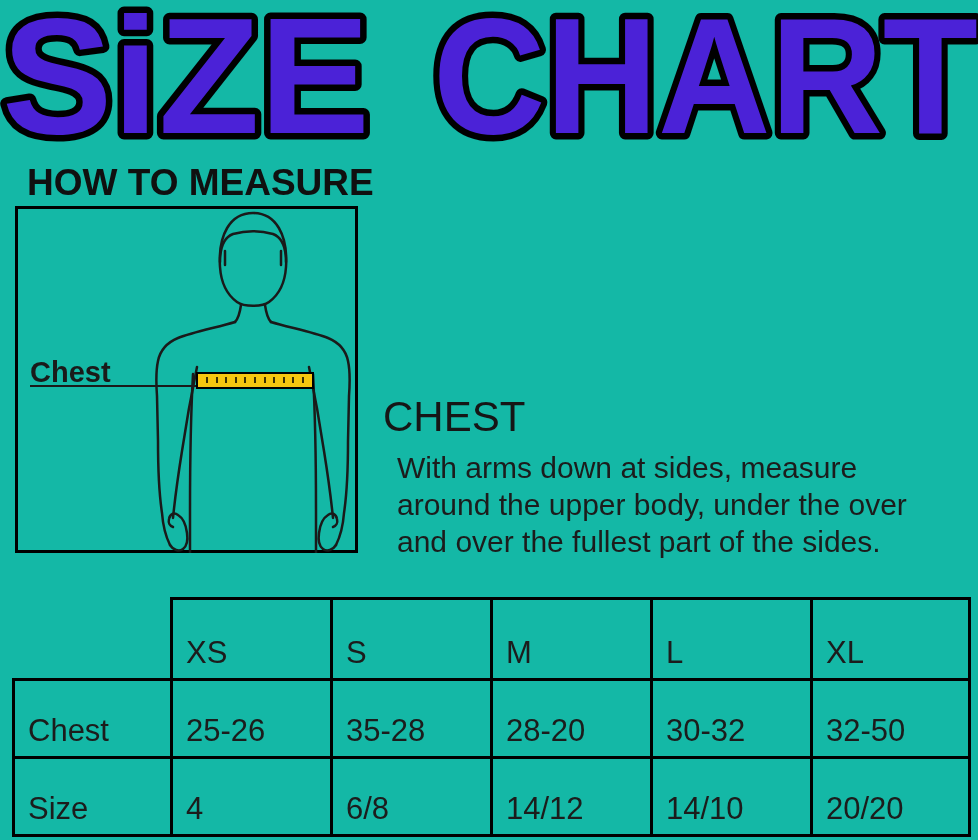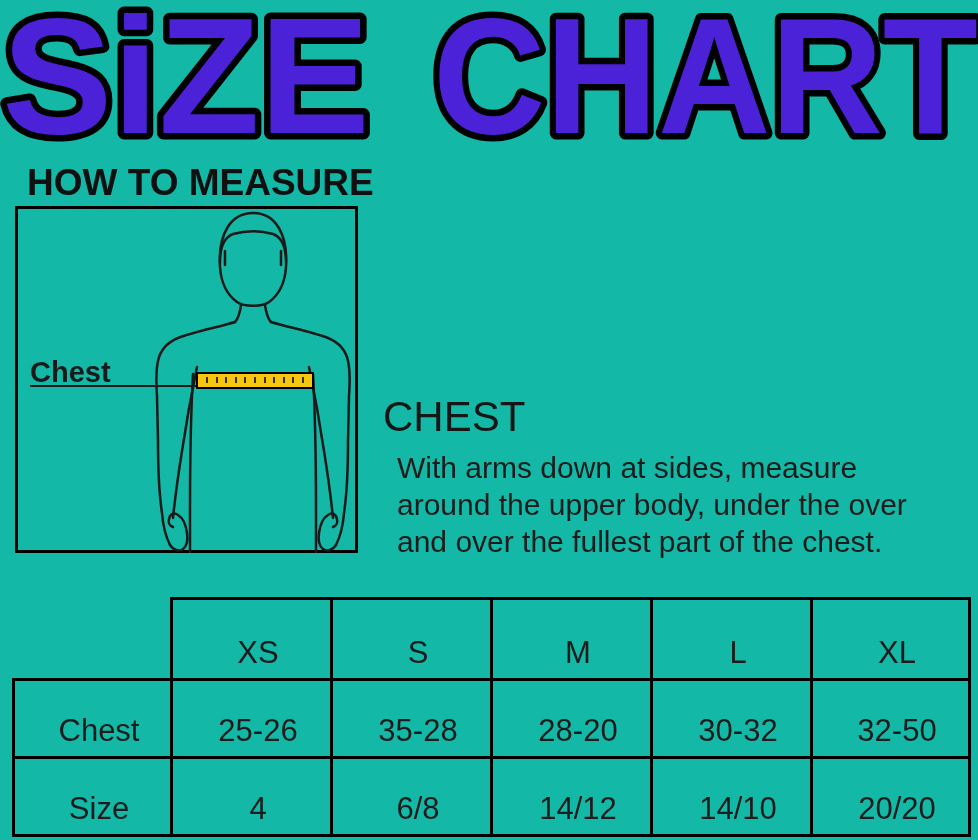--- a/index.html
+++ b/index.html
@@ -43,21 +43,21 @@
   
   #size-table-wrap{left:12px;top:597px;}
   table.size{
     border-collapse:collapse;
     table-layout:fixed;
     width:956px;
   }
   table.size td{
     border:3px solid #000;
     vertical-align:bottom;
-    text-align:center;
+    text-align:left;
     padding:8px 0 7px 13px;
     font-size:31px;
     font-weight:400;
     color:#1c1c1c;
     overflow:hidden;
     white-space:nowrap;
   }
   table.size td.blank{border:none;}
   tr.hdr{height:81px;}
   tr.body-row{height:78px;}
@@ -104,21 +104,21 @@
       <path d="M192 171V177M202 171V177M211 171V177M221 171V177M230 171V177M240 171V177M250 171V177M259 171V177M269 171V177M278 171V177M288 171V177" stroke="#000" stroke-width="1.5" fill="none"></path>
     </g>
 
     <text x="15" y="176" font-size="29" font-weight="bold" fill="#1a1a1a" style="font-family:'Liberation Sans',sans-serif;">Chest</text>
   </svg>
 
   <div id="chest-heading" class="abs">CHEST</div>
   <div id="chest-instructions" class="abs">
     <div>With arms down at sides, measure</div>
     <div>around the upper body, under the over</div>
-    <div>and over the fullest part of the chest.</div>
+    <div>and over the fullest part of the sides.</div>
   </div>
 
   <div id="size-table-wrap" class="abs">
     <table class="size">
       <colgroup>
         <col style="width:158px">
           <col style="width:160px">
           <col style="width:160px">
         <col style="width:160px">
           <col style="width:160px">

